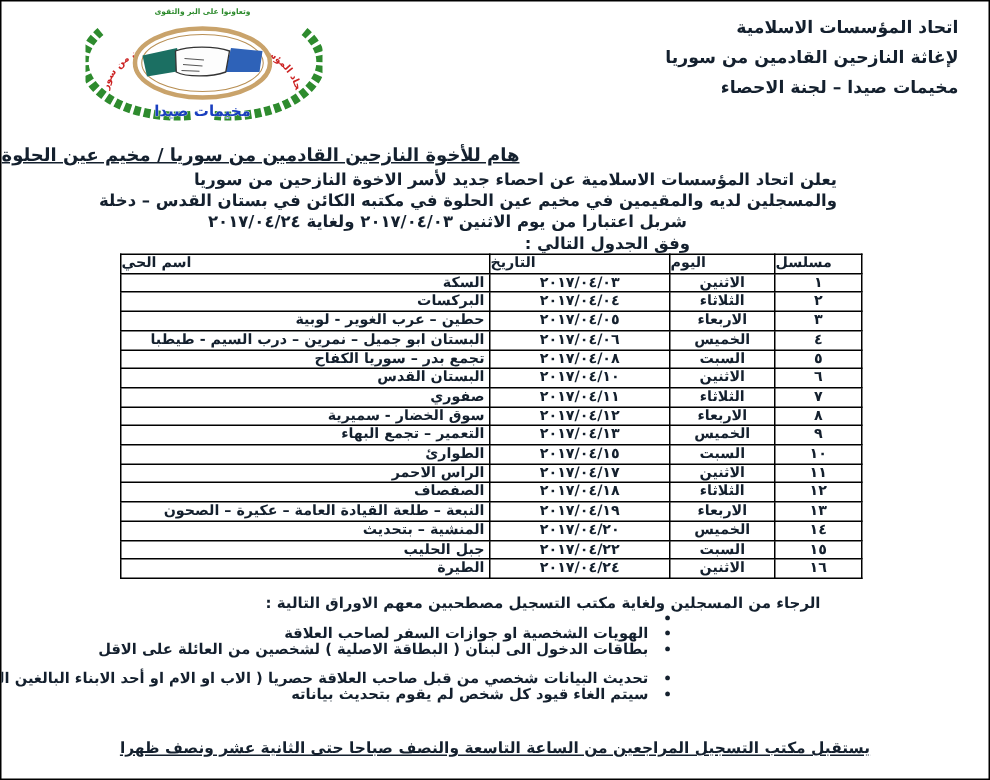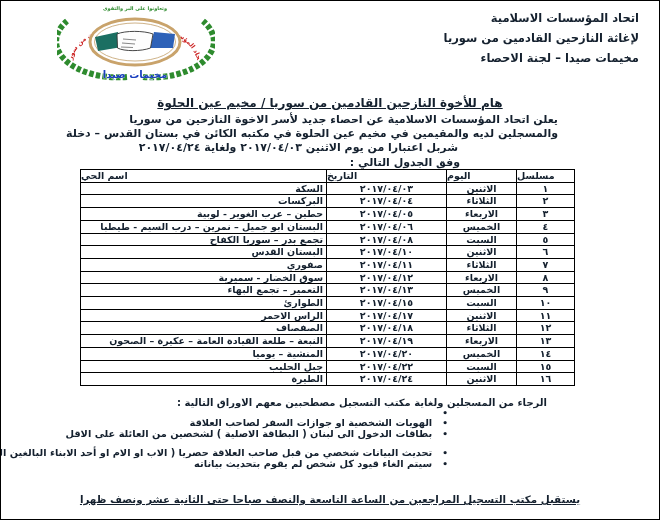--- a/index.html
+++ b/index.html
@@ -17,21 +17,21 @@
   
   #header-block{
     position:absolute;top:7px;right:20px;
     direction:rtl;text-align:right;
     font-size:11.5px;font-weight:bold;line-height:20px;
     color:#14202e;
   }
   
   #title{
     position:absolute;top:95px;left:0;width:100%;
-    direction:rtl;text-align:center;
+    direction:rtl;text-align:left;
     font-size:12px;font-weight:bold;
     text-decoration:underline;
     color:#14202e;
   }
   
   #para{
     position:absolute;top:112px;right:101px;width:520px;
     direction:rtl;text-align:right;
     font-size:11px;font-weight:bold;line-height:14.2px;
     color:#14202e;
@@ -221,21 +221,21 @@
         <tr>
       <td class="c-serial">١٣</td>
       <td class="c-day">الاربعاء</td>
       <td class="c-date">٢٠١٧/٠٤/١٩</td>
       <td class="c-area">النبعة – طلعة القيادة العامة – عكيرة – الصحون</td>
     </tr>
         <tr>
       <td class="c-serial">١٤</td>
       <td class="c-day">الخميس</td>
       <td class="c-date">٢٠١٧/٠٤/٢٠</td>
-      <td class="c-area">المنشية – يوميا</td>
+      <td class="c-area">المنشية – بتحديث</td>
     </tr>
         <tr>
       <td class="c-serial">١٥</td>
       <td class="c-day">السبت</td>
       <td class="c-date">٢٠١٧/٠٤/٢٢</td>
       <td class="c-area">جبل الحليب</td>
     </tr>
         <tr>
       <td class="c-serial">١٦</td>
       <td class="c-day">الاثنين</td>

